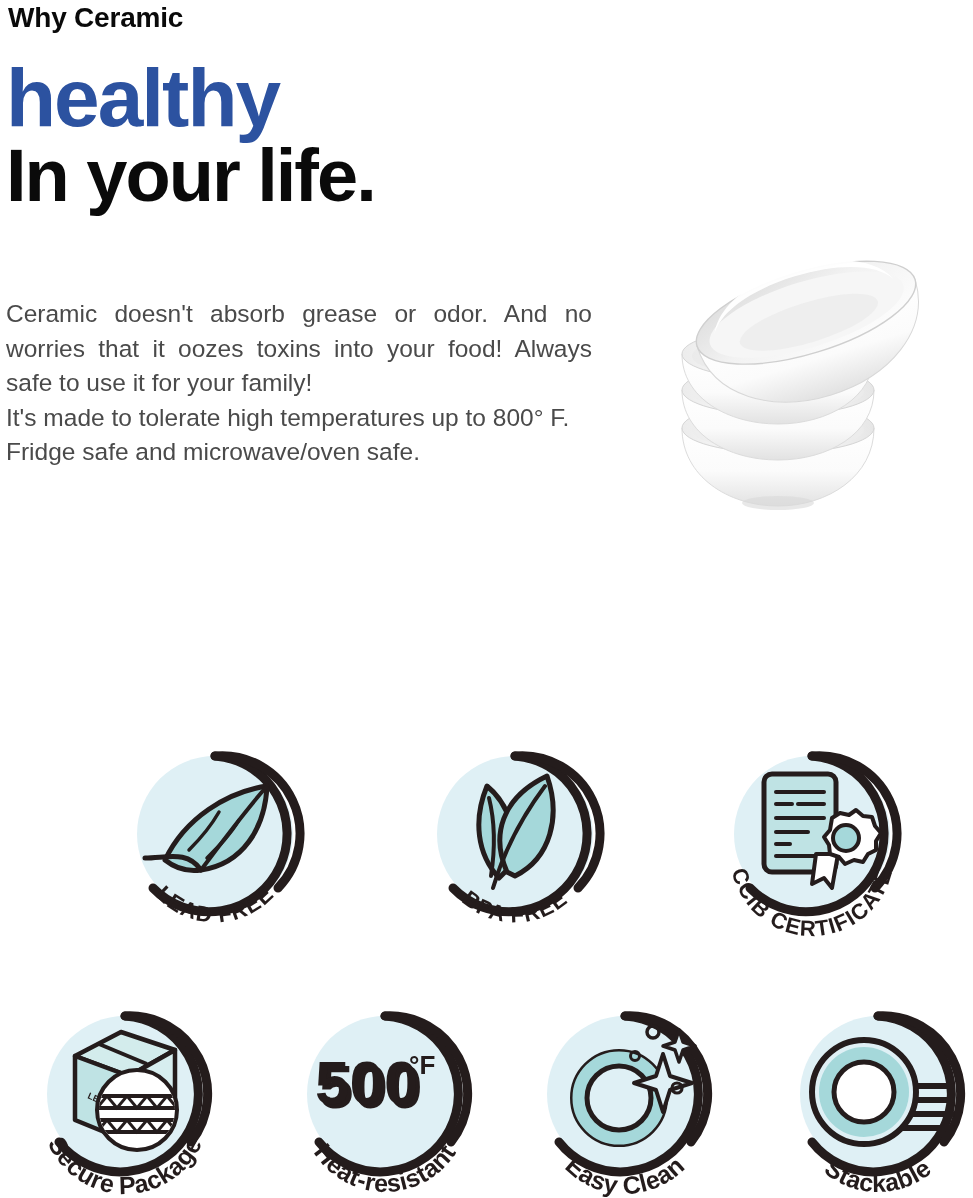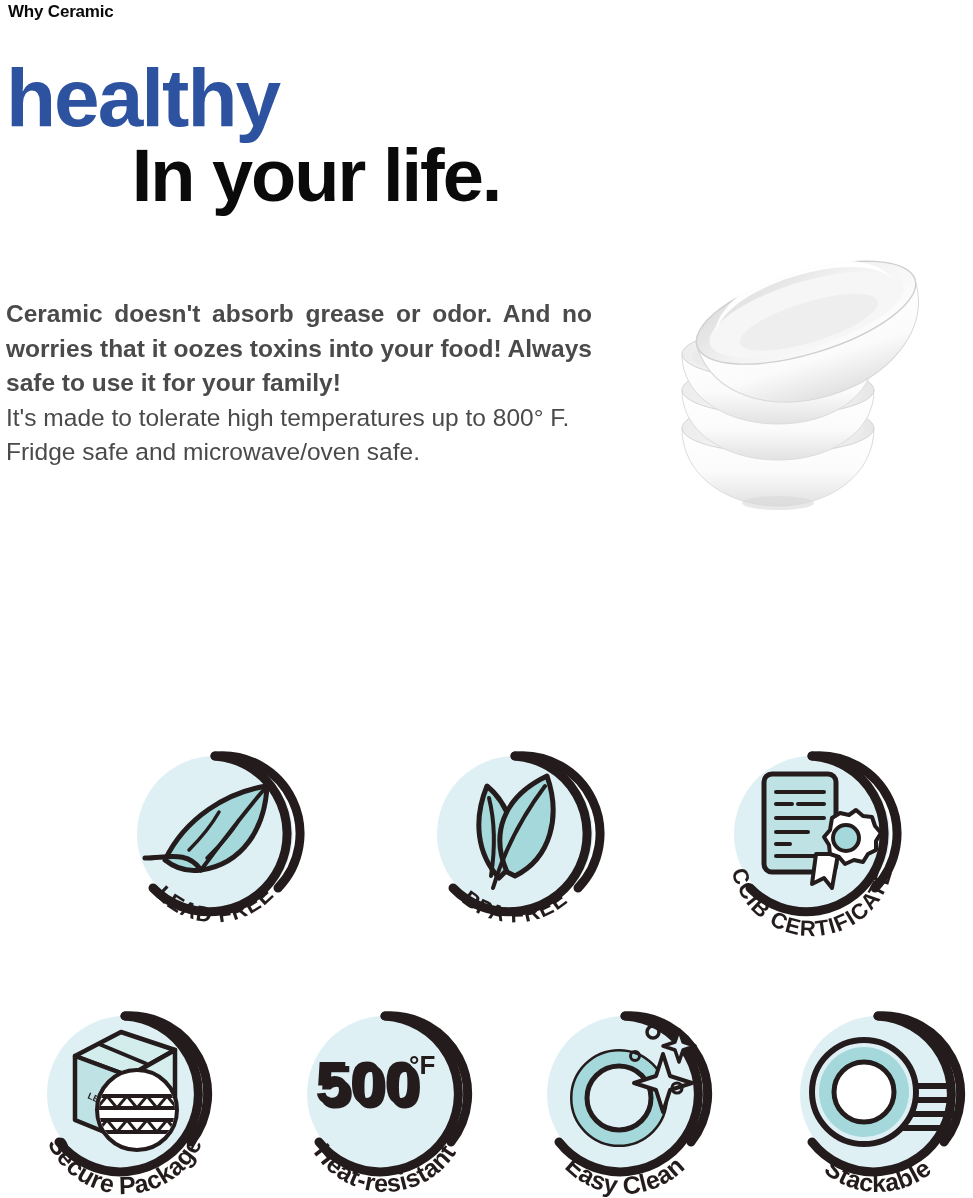--- a/index.html
+++ b/index.html
@@ -7,44 +7,44 @@
     width:973px;height:1198px;
     background:#ffffff;
     font-family:"Liberation Sans", sans-serif;
     overflow:hidden;
     position:relative;
   }
 
   
   .eyebrow{
     position:absolute;left:8px;top:2px;
-    font-size:17px;font-weight:bold;color:#0a0a0a;
+    font-size:28px;font-weight:bold;color:#0a0a0a;
     letter-spacing:-0.2px;
   }
 
   
   .headline{
     position:absolute;left:6px;top:60px;width:620px;
   }
   .headline .line1{
     font-size:82px;font-weight:bold;line-height:0.92;
     color:#2c52a0;letter-spacing:-2px;display:block;
   }
   .headline .line2{
     font-size:74px;font-weight:bold;line-height:1.0;
-    color:#0a0a0a;letter-spacing:-2px;display:block;margin-top:4px;text-align:center;
+    color:#0a0a0a;letter-spacing:-2px;display:block;margin-top:4px;
   }
 
   
   .copy{
     position:absolute;left:6px;top:297px;width:586px;
     color:#4a4a4a;font-size:24.5px;line-height:34.5px;
   }
   .copy p{margin:0;}
-  .copy .p1{text-align:justify;font-weight:bold;}
+  .copy .p1{text-align:justify;}
   .copy .p2{text-align:left;}
 
   
   .product{
     position:absolute;left:666px;top:238px;width:300px;height:282px;
   }
   .product svg{display:block;width:100%;height:100%;}
 
   
   .badges{position:absolute;left:0;top:0;width:973px;height:1198px;pointer-events:none;}

